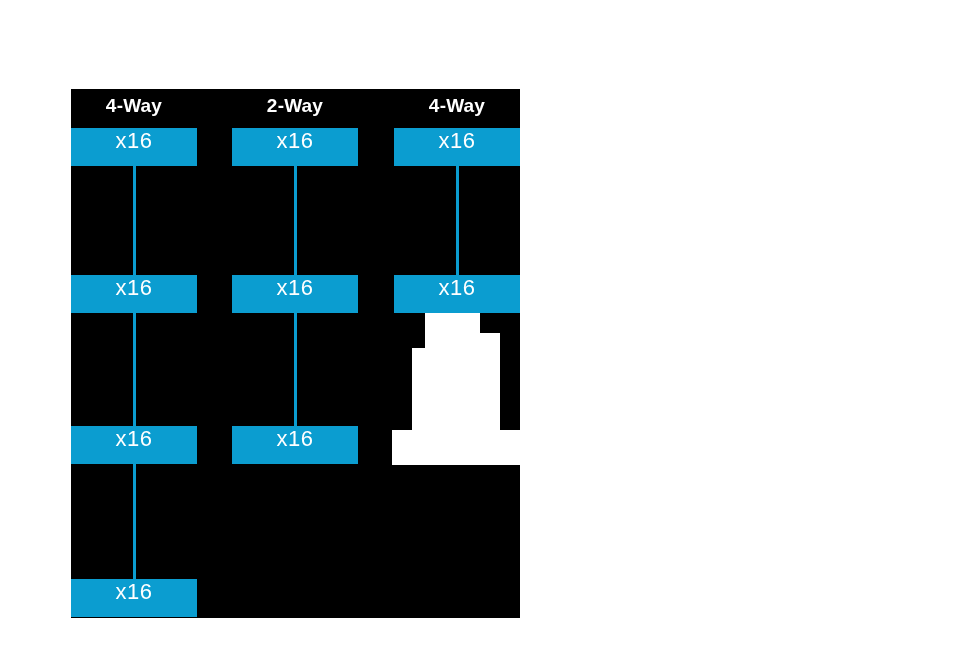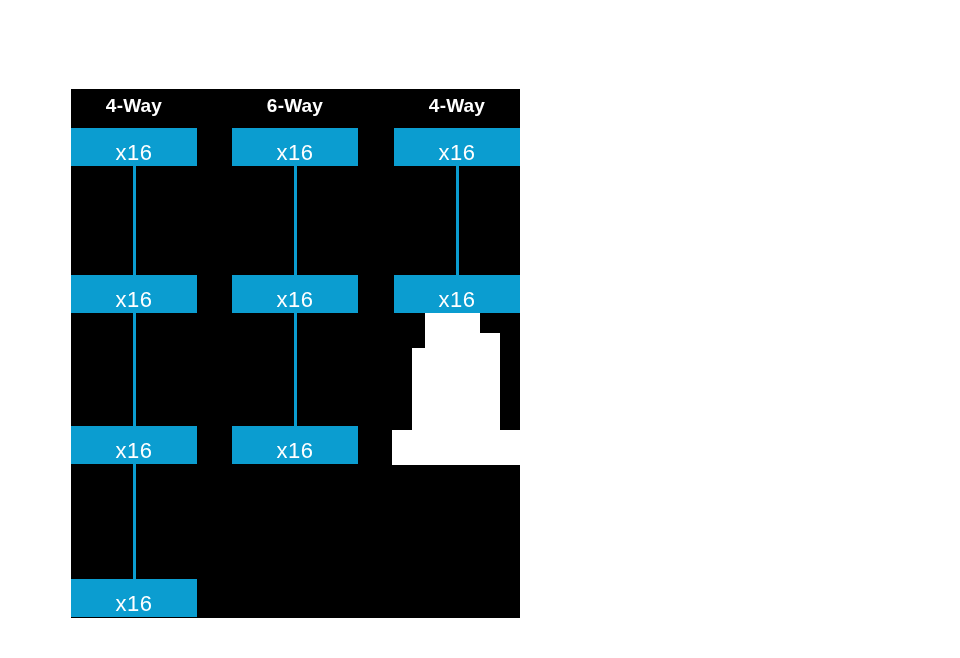--- a/index.html
+++ b/index.html
@@ -65,21 +65,21 @@
 
   
   .block {
     position: absolute;
     height: 38px;
     background: #0b9dd0;
     color: #ffffff;
     font-size: 22px;
     font-family: "Liberation Sans", sans-serif;
     display: flex;
-    align-items: flex-end;
+    align-items: flex-start;
     justify-content: center;
     box-sizing: border-box;
     letter-spacing: 0.5px;
   }
 
   
   .glyph-one {
     position: absolute;
     left: 392px;
     top: 313px;
@@ -121,21 +121,21 @@
 </style>
 </head>
 <body>
 
 <div id="canvas">
 
   <div class="panel"></div>
 
   <div class="header-row">
     <div class="col-header" style="left:0px; width:126px;">4-Way</div>
-    <div class="col-header" style="left:161px; width:126px;">6-Way</div>
+    <div class="col-header" style="left:161px; width:126px;">2-Way</div>
     <div class="col-header" style="left:323px; width:126px;">4-Way</div>
   </div>
 
   <div class="connector" style="left:133px; top:166px; height:109px;"></div>
   <div class="connector" style="left:133px; top:313px; height:113px;"></div>
   <div class="connector" style="left:133px; top:464px; height:115px;"></div>
 
   <div class="connector" style="left:294px; top:166px; height:109px;"></div>
   <div class="connector" style="left:294px; top:313px; height:113px;"></div>
 

